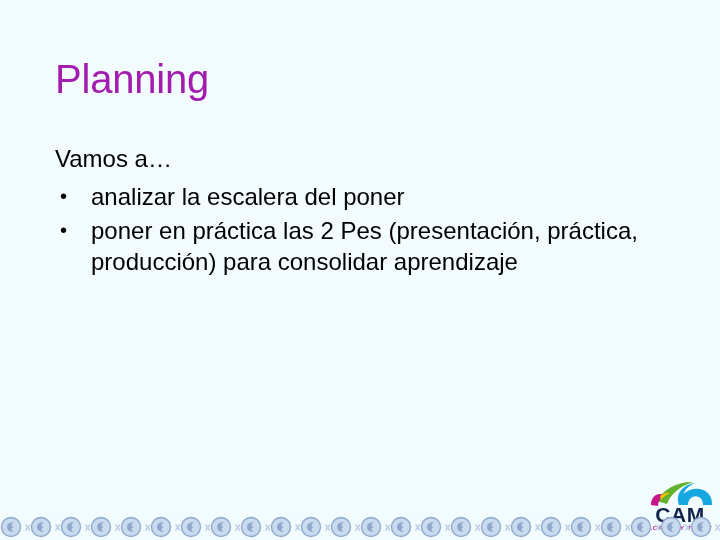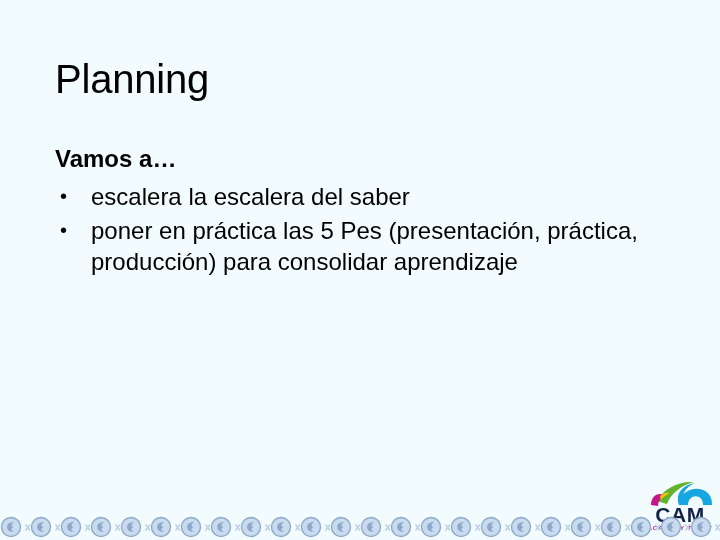--- a/index.html
+++ b/index.html
@@ -25,41 +25,40 @@
 
   
   #slide-title {
     position: absolute;
     left: 55px;
     top: 56px;
     width: 620px;
     font-size: 40px;
     line-height: 46px;
     font-weight: normal;
-    color: #000000;
+    color: #a21caf;
     letter-spacing: -0.2px;
     margin: 0;
     white-space: nowrap;
   }
 
   
   #body-block {
     position: absolute;
     left: 55px;
     top: 143px;
     width: 600px;
     color: #000000;
   }
 
   .intro-line {
     font-size: 24px;
     line-height: 31px;
     color: #000000;
     margin: 0 0 7px 0;
-    font-weight: bold;
   }
 
   ul.bullet-list {
     list-style: none;
     margin: 0;
     padding: 0;
   }
 
   ul.bullet-list > li {
     position: relative;
@@ -116,25 +115,25 @@
 
   <h1 id="slide-title">Planning</h1>
 
   <div id="body-block">
 
     <p class="intro-line">Vamos a…</p>
 
     <ul class="bullet-list">
       <li>
         <span class="bullet-dot">•</span>
-        <span class="bullet-text">escalera la escalera del saber</span>
+        <span class="bullet-text">analizar la escalera del poner</span>
       </li>
       <li>
         <span class="bullet-dot">•</span>
-        <span class="bullet-text">poner en práctica las 5 Pes (presentación, práctica, producción) para consolidar aprendizaje</span>
+        <span class="bullet-text">poner en práctica las 2 Pes (presentación, práctica, producción) para consolidar aprendizaje</span>
       </li>
     </ul>
 
   </div>
 
   <div id="logo">
     <svg width="70" height="62" viewBox="0 0 70 62" xmlns="http://www.w3.org/2000/svg">
 
       <g>
         <path d="M34 34 C34 14, 68 11, 67 34 L58 34 C58 22, 43 23, 43 34 Z" fill="#16a6e0"></path>

